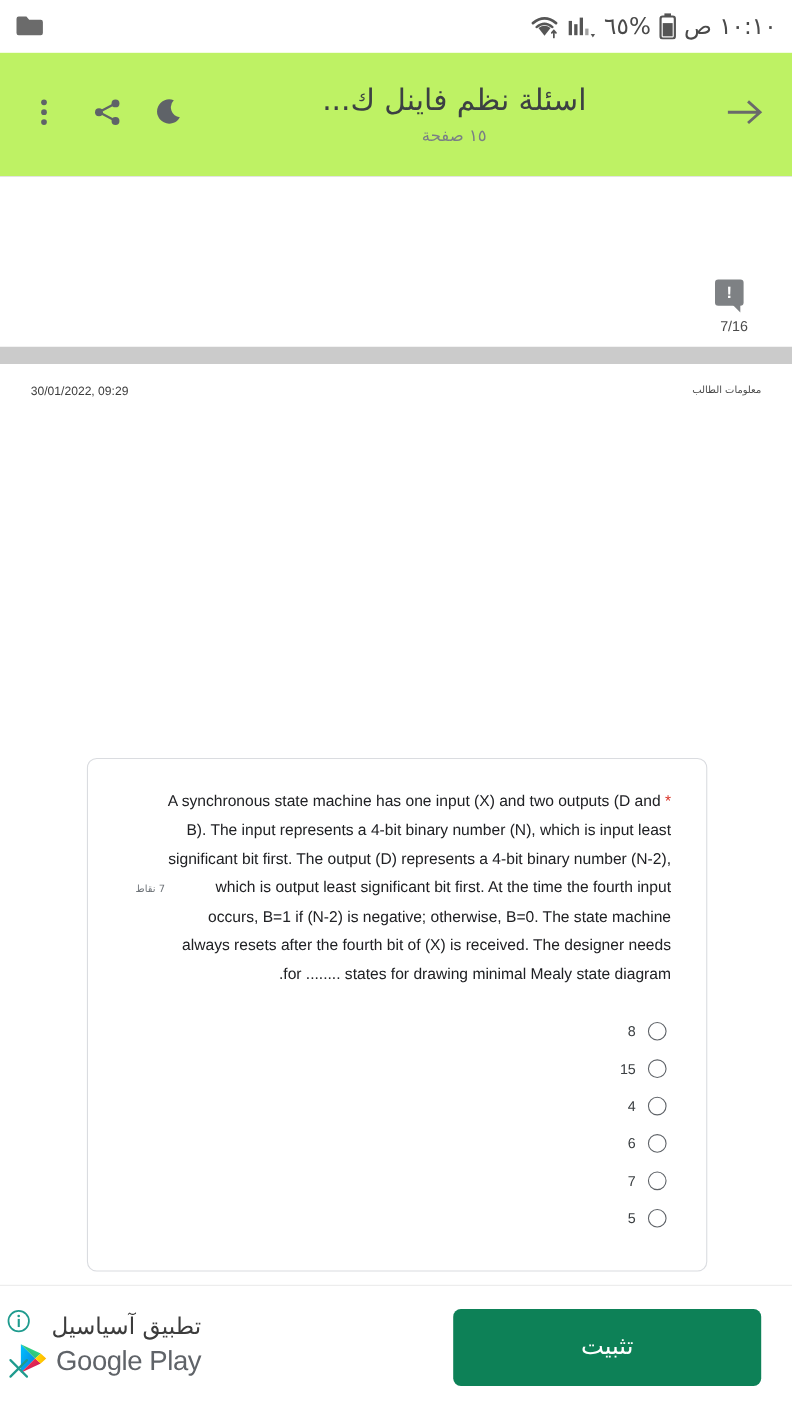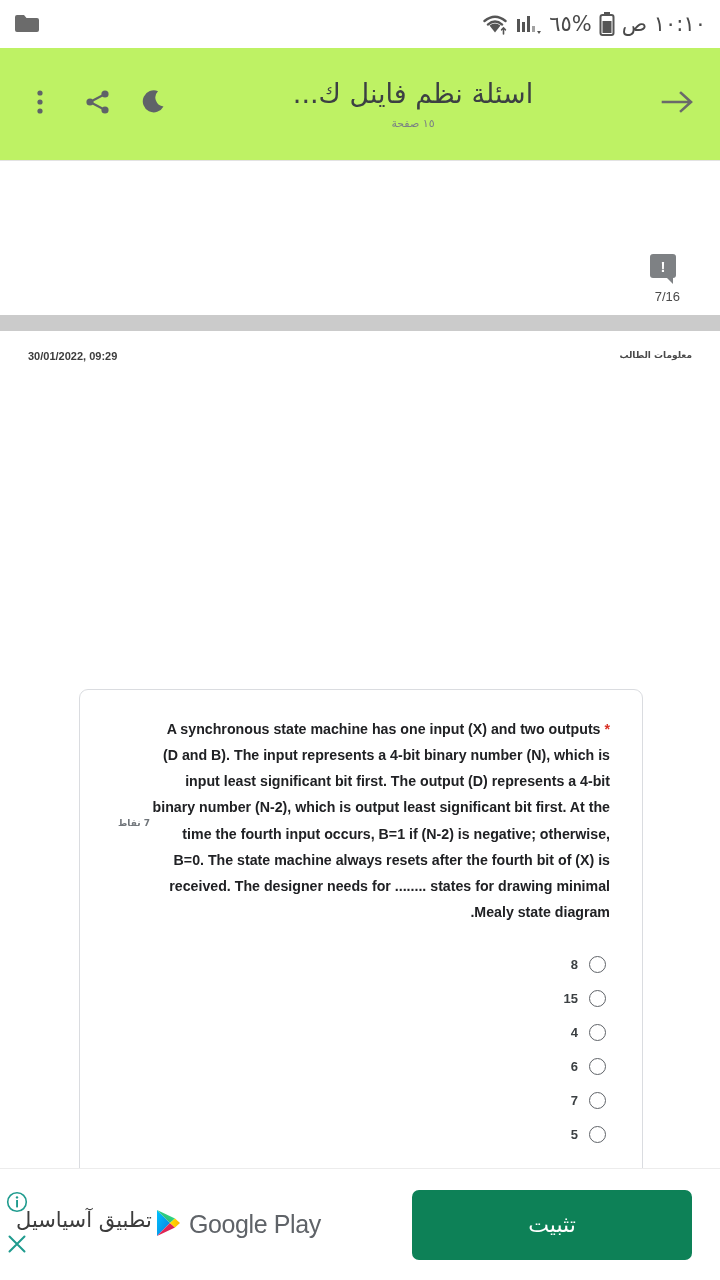--- a/index.html
+++ b/index.html
@@ -31,21 +31,21 @@
     display: flex; align-items: center; padding: 0 14px;
     direction: rtl;
   }
   .appbar-back { width: 56px; display: flex; align-items: center; justify-content: center; cursor: pointer; }
   .appbar-titles { flex: 1; text-align: center; padding: 0 8px; }
   .appbar-title {
     font-size: 27px; color: #3c4043; line-height: 1.2;
     white-space: nowrap; overflow: hidden; text-overflow: ellipsis;
     font-family: "DejaVu Sans", sans-serif;
   }
-  .appbar-sub { font-size: 11px; color: #7a7f85; margin-top: 6px; font-family: "DejaVu Sans", sans-serif; }
+  .appbar-sub { font-size: 15px; color: #7a7f85; margin-top: 6px; font-family: "DejaVu Sans", sans-serif; }
   .appbar-actions { display: flex; align-items: center; gap: 18px; padding-left: 6px; }
   .appbar-actions > span { display: flex; align-items: center; justify-content: center; width: 40px; height: 40px; cursor: pointer; }
 
   
   .docview {
     position: absolute; top: 161px; left: 0; width: 720px; height: 1007px;
     background: #ffffff; overflow: hidden; direction: ltr;
   }
   .page-prev { position: relative; width: 720px; height: 154px; background: #fff; }
   .badge-tooltip {
@@ -61,21 +61,21 @@
   .prev-url {
     position: absolute; left: 33px; top: 130px;
     font-size: 9px; color: #4a4a4a; letter-spacing: -0.1px;
     font-family: "Liberation Sans", sans-serif; white-space: nowrap;
   }
   .prev-pagenum { position: absolute; right: 40px; top: 128px; font-size: 13px; color: #4a4a4a; }
 
   .page-gap { width: 720px; height: 16px; background: #cbcbcb; }
 
   .page {
-    position: relative; width: 720px; height: 837px; background: #ffffff; font-weight: bold;
+    position: relative; width: 720px; height: 837px; background: #ffffff;
   }
   .doc-hdr-row {
     position: absolute; top: 19px; left: 0; width: 720px;
     display: flex; justify-content: space-between; padding: 0 28px;
     direction: ltr;
   }
   .doc-date { font-size: 11px; color: #3c3c3c; }
   .doc-hdr-ar { font-size: 9px; color: #4a4a4a; font-family: "DejaVu Sans", sans-serif; }
 
   .qcard {
@@ -132,21 +132,21 @@
       radial-gradient(circle at 72% 30%, rgba(255,255,255,0.22) 0 2px, transparent 2px),
       radial-gradient(circle at 25% 62%, rgba(255,255,255,0.20) 0 2px, transparent 2px),
       radial-gradient(circle at 85% 70%, rgba(255,255,255,0.20) 0 2px, transparent 2px),
       radial-gradient(circle at 58% 85%, rgba(255,255,255,0.18) 0 2px, transparent 2px),
       radial-gradient(circle at 8% 88%, rgba(255,255,255,0.18) 0 2px, transparent 2px);
   }
   .ad-icon-text {
     position: relative; color: #ffffff; font-size: 19px; font-style: italic;
     font-weight: bold; letter-spacing: -0.5px; font-family: "Liberation Sans", sans-serif;
   }
-  .ad-txt { margin-left: 16px; display: flex; gap: 2px; }
+  .ad-txt { margin-left: 16px; display: flex; flex-direction: column; gap: 2px; }
   .ad-title { font-size: 21px; color: #3c3c3c; direction: rtl; text-align: right; font-family: "DejaVu Sans", sans-serif; }
   .ad-store { display: flex; align-items: center; gap: 7px; }
   .ad-store-name { font-size: 25px; color: #5f6368; letter-spacing: -0.4px; font-family: "Liberation Sans", sans-serif; }
   .ad-cta {
     position: absolute; right: 28px; top: 50%; transform: translateY(-50%);
     width: 280px; height: 70px; background: #0d8157; border-radius: 7px;
     display: flex; align-items: center; justify-content: center; cursor: pointer;
   }
   .ad-cta span { color: #ffffff; font-size: 22px; font-family: "DejaVu Sans", sans-serif; }
 </style>

